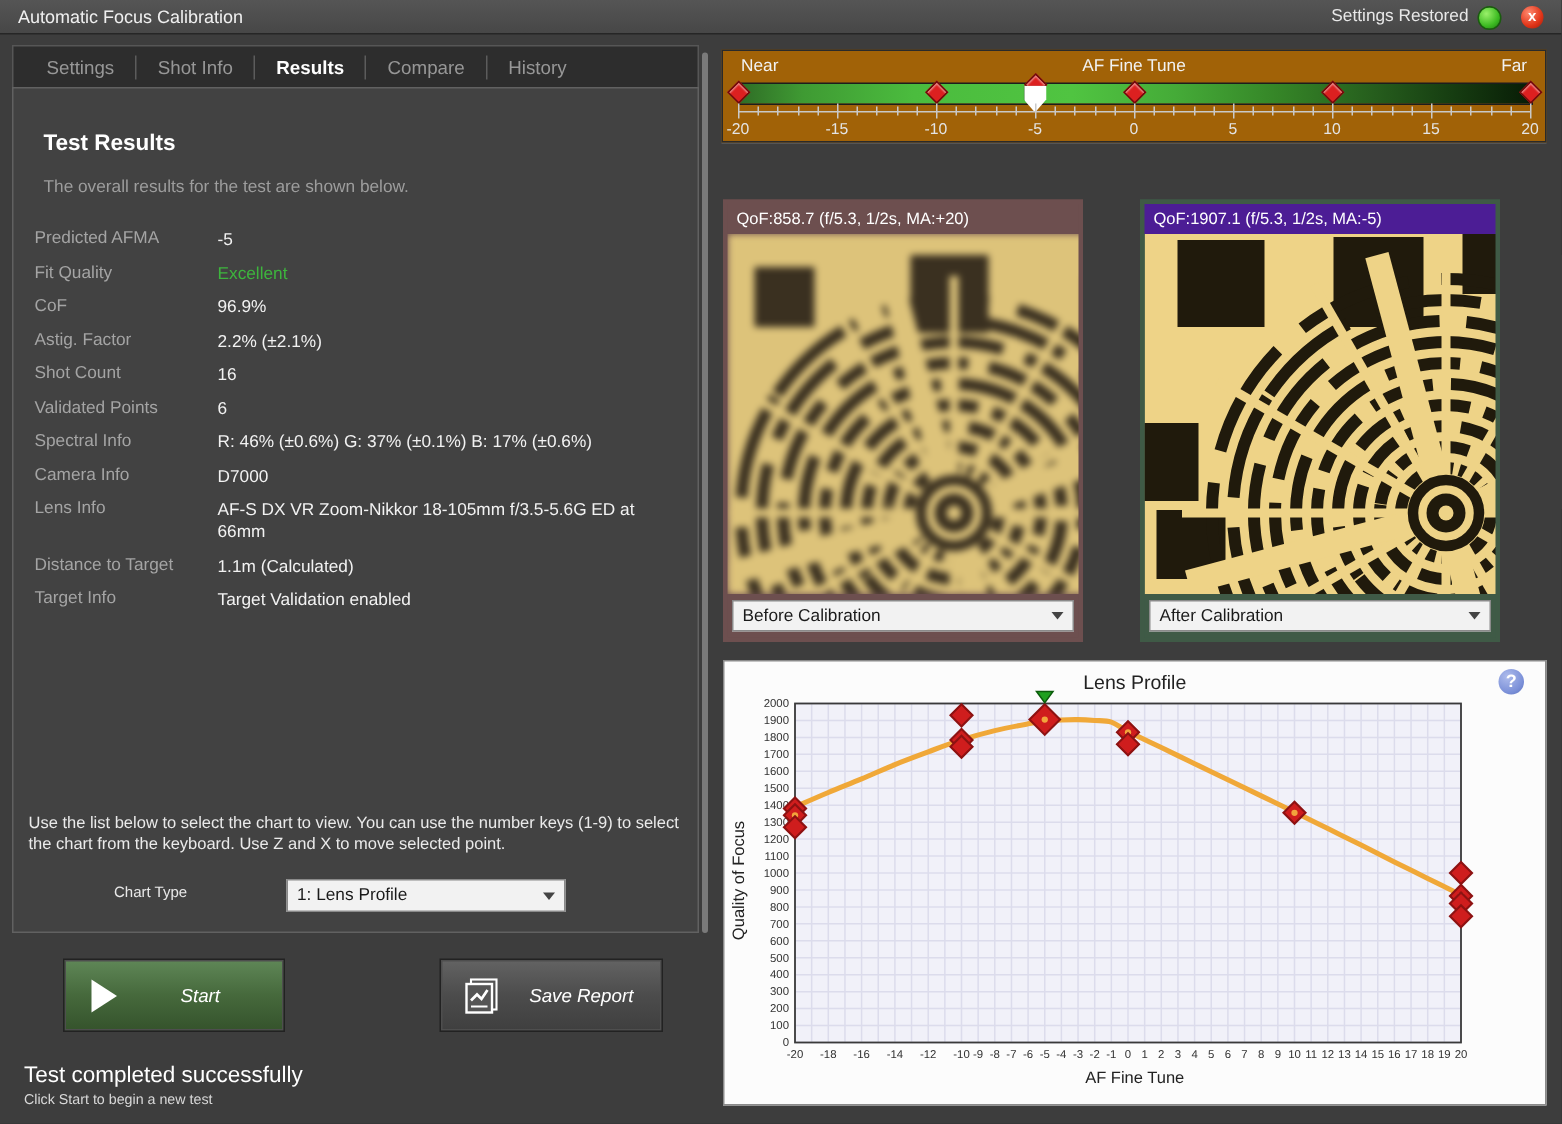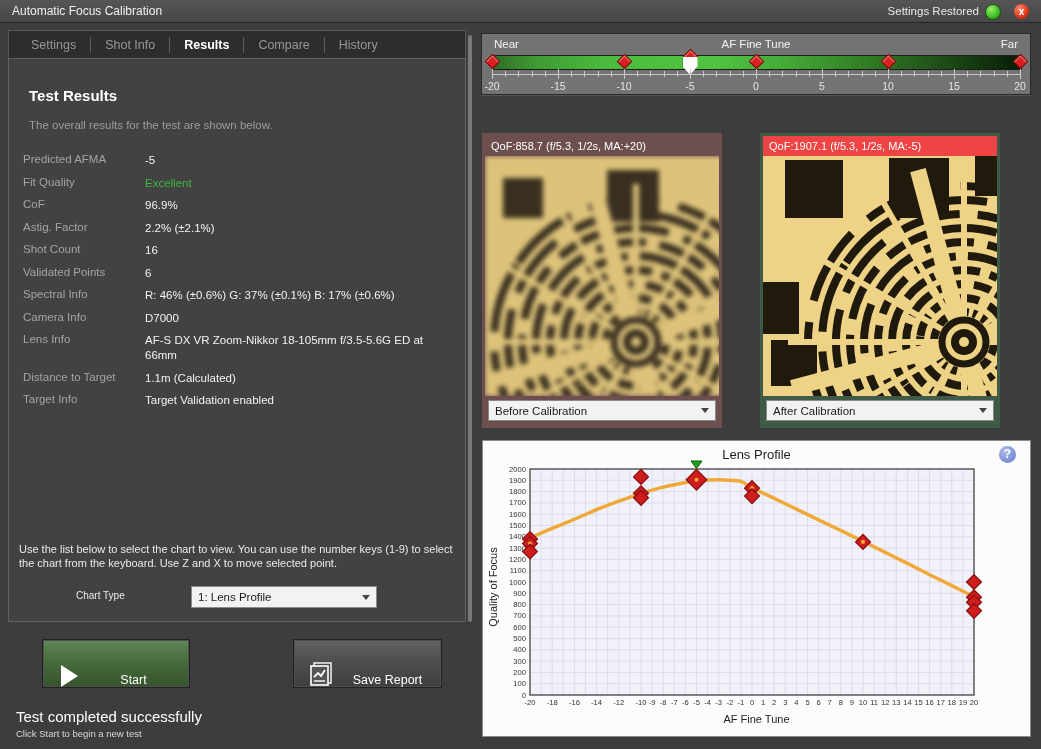--- a/index.html
+++ b/index.html
@@ -34,34 +34,34 @@
   #chart-help{left:10px;top:483px;width:448px;color:#eaeaea;font-size:11px;line-height:14px;}
   #chart-type-label{left:67px;top:531px;color:#e8e8e8;font-size:10px;}
   .fake-select{background:#f2f2f2;border:1px solid #8a8a8a;color:#1a1a1a;font-size:11.5px;
                display:flex;align-items:center;justify-content:space-between;
                padding:0 6px;box-sizing:border-box;cursor:pointer;}
   .chev{width:0;height:0;border-left:4px solid transparent;border-right:4px solid transparent;
         border-top:5px solid #444;}
   #chart-type-select{left:182px;top:527px;width:186px;height:22px;}
   
   .big-btn{height:47px;border:1px solid #222;box-shadow:0 0 0 1px #4e4e4e inset;
-           display:flex;align-items:flex-end;cursor:pointer;}
+           display:flex;align-items:center;cursor:pointer;font-style:italic;}
   #start-btn{left:42px;top:639px;width:146px;background:linear-gradient(#5f8757,#46693c 50%,#35532c);}
   #save-btn{left:293px;top:639px;width:147px;background:linear-gradient(#636363,#4c4c4c 50%,#3f3f3f);}
   .btn-label{color:#fff;font-size:12.5px;flex:1;text-align:center;}
   #play-icon{width:0;height:0;margin-left:18px;border-top:11px solid transparent;
              border-bottom:11px solid transparent;border-left:17px solid #fff;}
   #report-icon{margin-left:14px;}
   
   #status-line1{left:16px;top:708px;color:#fff;font-size:15px;}
   #status-line2{left:16px;top:728px;color:#d8d8d8;font-size:9.5px;}
   
   #panel-scrollbar{left:468px;top:35px;width:4px;height:587px;background:#7a7a7a;border-radius:2px;}
   
-  #slider-panel{left:481px;top:33px;width:550px;height:62px;background:#737373;
+  #slider-panel{left:481px;top:33px;width:550px;height:62px;background:#a16207;
                 border:1px solid #2a2a2a;box-shadow:0 1px 0 #555;box-sizing:border-box;}
   .sl-label{top:4px;color:#f2f2f2;font-size:11.5px;}
   #sl-near{left:12px;} #sl-far{right:12px;} #sl-title{width:100%;text-align:center;}
   #sl-bar{left:10px;top:21px;width:528px;height:13px;border:1px solid #1d1d1d;
           background:linear-gradient(90deg,#2f6d26 0%,#3f9a33 8%,#4bbc3e 22%,#50c441 42%,
                      #45ab38 55%,#358527 68%,#265e1d 80%,#163d11 90%,#081c06 100%);}
   .sdiamond{width:9px;height:9px;background:#dc2020;border:1px solid #6e0c0c;
             transform:rotate(45deg);box-shadow:inset 1px 1px 1px rgba(255,255,255,.45);}
   #sl-pointer{top:23px;width:15px;height:18px;background:#fff;
               clip-path:polygon(0 0,100% 0,100% 52%,50% 100%,0 52%);
@@ -295,21 +295,21 @@
         <circle cx="151" cy="186" r="5" fill="#ddc37a"></circle>
       </svg></div>
   <div class="img-footer">
     <div class="fake-select">
       <span>Before Calibration</span>
       <span class="chev"></span>
     </div>
   </div>
 </div>
 <div class="abs img-panel" id="img-panel-1">
-  <div class="img-header" style="background: #ef4444;">QoF:1907.1 (f/5.3, 1/2s, MA:-5)</div>
+  <div class="img-header" style="background: #4c1d95;">QoF:1907.1 (f/5.3, 1/2s, MA:-5)</div>
   <div class="img-area"><svg width="265" height="240" viewBox="0 0 265 240" style="filter:blur(0.4px)">
         <rect x="0" y="0" width="265" height="240" fill="#eed387"></rect>
         <rect x="22" y="4" width="58" height="58" fill="#201a0c"></rect>
         <rect x="126" y="2" width="60" height="60" fill="#201a0c"></rect>
         <rect x="-16" y="126" width="52" height="52" fill="#201a0c"></rect>
         <rect x="8" y="184" width="46" height="46" fill="#201a0c"></rect>
         <rect x="212" y="-16" width="56" height="56" fill="#201a0c"></rect>
         <circle cx="201" cy="186" r="30" fill="none" stroke="#201a0c" stroke-width="8" stroke-dasharray="15 4.2" transform="rotate(30 201 186)"></circle>
         <circle cx="201" cy="186" r="44" fill="none" stroke="#201a0c" stroke-width="8" stroke-dasharray="22 6.16" transform="rotate(188 201 186)"></circle>
         <circle cx="201" cy="186" r="58" fill="none" stroke="#201a0c" stroke-width="8" stroke-dasharray="29 8.120000000000001" transform="rotate(346 201 186)"></circle>

